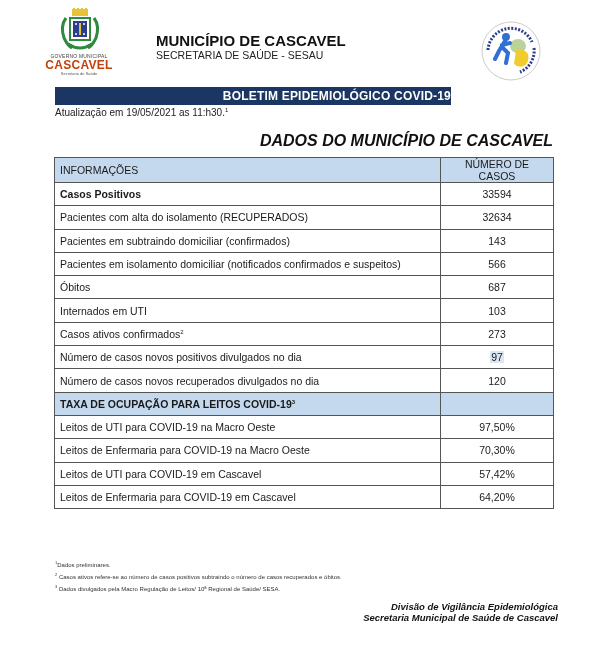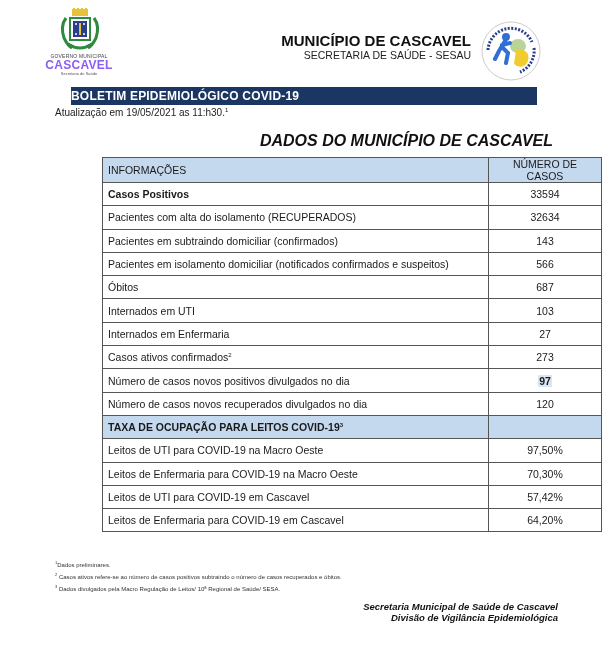--- a/index.html
+++ b/index.html
@@ -2,42 +2,42 @@
 <html><head>
 <meta charset="utf-8">
 <style>
   * { box-sizing: border-box; margin: 0; padding: 0; }
   html, body { width: 614px; height: 665px; background: #ffffff; overflow: hidden; }
   body { position: relative; font-family: "Liberation Sans", sans-serif; color: #1a1a1a; }
 
   .logo-left { position: absolute; left: 34px; top: 8px; width: 90px; height: 66px; }
   .crest { position: absolute; left: 24px; top: 0; width: 44px; height: 44px; }
   .logo-gov { position: absolute; left: 0; top: 45px; width: 90px; text-align: center; font-size: 5px; color: #444; letter-spacing: 0.2px; }
-  .logo-name { position: absolute; left: 0; top: 50px; width: 90px; text-align: center; font-size: 12px; font-weight: bold; color: #8b5cf6; letter-spacing: 0.3px; }
+  .logo-name { position: absolute; left: 0; top: 50px; width: 90px; text-align: center; font-size: 12px; font-weight: bold; color: #c2410c; letter-spacing: 0.3px; }
   .logo-sub { position: absolute; left: 0; top: 63px; width: 90px; text-align: center; font-size: 4px; color: #555; }
 
-  .header-titles { position: absolute; left: 141px; top: 32px; width: 330px; text-align: right; }
+  .header-titles { position: absolute; left: 156px; top: 32px; width: 330px; text-align: left; }
   .h-title { font-size: 15px; font-weight: bold; color: #111; line-height: 17px; }
   .h-sub { font-size: 10.5px; color: #222; line-height: 13px; }
 
   .logo-right { position: absolute; left: 480px; top: 20px; width: 62px; height: 62px; }
 
-  .bulletin-bar { position: absolute; left: 55px; top: 87px; width: 466px; height: 18px; background: #1b3662; color: #fff; text-align: left; font-size: 12px; font-weight: bold; line-height: 18px; letter-spacing: 0.2px; margin-left: 16px; }
+  .bulletin-bar { position: absolute; left: 55px; top: 87px; width: 396px; height: 18px; background: #1b3662; color: #fff; text-align: right; font-size: 12px; font-weight: bold; line-height: 18px; letter-spacing: 0.2px; }
   .update-line { position: absolute; left: 55px; top: 107px; font-size: 10px; color: #222; }
   .update-line sup { font-size: 6px; }
   .section-title { position: absolute; left: 55px; top: 132px; width: 498px; text-align: right; font-size: 16px; font-weight: bold; color: #111; font-style: italic; }
 
-  table.data { position: absolute; left: 54px; top: 157px; width: 500px; border-collapse: collapse; font-size: 10.5px; margin-left: 48px; }
+  table.data { position: absolute; left: 54px; top: 157px; width: 500px; border-collapse: collapse; font-size: 10.5px; }
   table.data td { border: 1px solid #555; height: 23.3px; padding: 0 5px; vertical-align: middle; }
   table.data td.num { width: 113px; text-align: center; }
   table.data tr.head td { background: #c5d9ee; height: 22px; }
   table.data tr.sect td { background: #c5d9ee; font-weight: bold; }
   table.data tr.bold td.lbl { font-weight: bold; }
   table.data sup { font-size: 6px; }
-  .hl { background: #dbe6f4; font-weight: bold; padding: 0 1px; text-align: center; }
+  .hl { background: #dbe6f4; font-weight: normal; padding: 0 1px; text-align: center; }
 
   .footnotes { position: absolute; left: 55px; top: 558px; font-size: 6px; color: #333; line-height: 10px; }
   .footnotes sup { font-size: 4px; }
 
   .signature { position: absolute; right: 56px; top: 601px; text-align: right; font-size: 9.5px; font-style: italic; font-weight: bold; color: #111; line-height: 11px; }
 </style>
 </head>
 <body>
 
 <div class="logo-left">
@@ -102,24 +102,20 @@
     <td class="num">566</td>
   </tr>
   <tr>
     <td class="lbl">Óbitos</td>
     <td class="num">687</td>
   </tr>
   <tr>
     <td class="lbl">Internados em UTI</td>
     <td class="num">103</td>
   </tr>
-  <tr>
-    <td class="lbl">Internados em Enfermaria</td>
-    <td class="num">27</td>
-  </tr>
 
   <tr>
     <td class="lbl"><span>Casos ativos confirmados</span><sup>2</sup></td>
     <td class="num">273</td>
   </tr>
   <tr>
     <td class="lbl">Número de casos novos positivos divulgados no dia</td>
     <td class="num"><span class="hl">97</span></td>
   </tr>
   <tr>
@@ -150,15 +146,15 @@
 </tbody>
   </table>
 
 <div class="footnotes">
   <div><sup>1</sup><span>Dados preliminares.</span></div>
   <div><sup>2</sup> <span>Casos ativos refere-se ao número de casos positivos subtraindo o número de casos recuperados e óbitos.</span></div>
   <div><sup>3</sup> <span>Dados divulgados pela Macro Regulação de Leitos/ 10ª Regional de Saúde/ SESA.</span></div>
 </div>
 
 <div class="signature">
+  <div>Divisão de Vigilância Epidemiológica</div>
   <div>Secretaria Municipal de Saúde de Cascavel</div>
-  <div>Divisão de Vigilância Epidemiológica</div>
 </div>
 
 </body></html>

